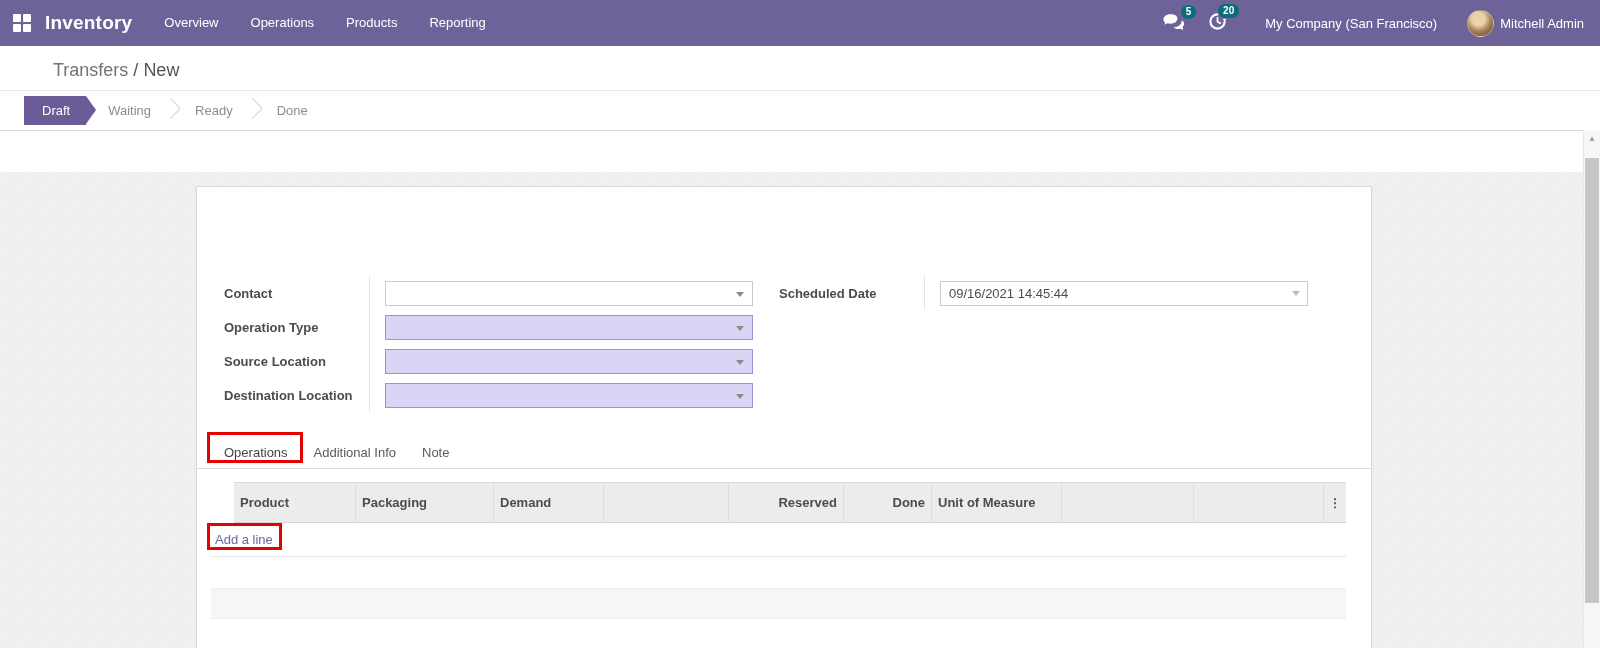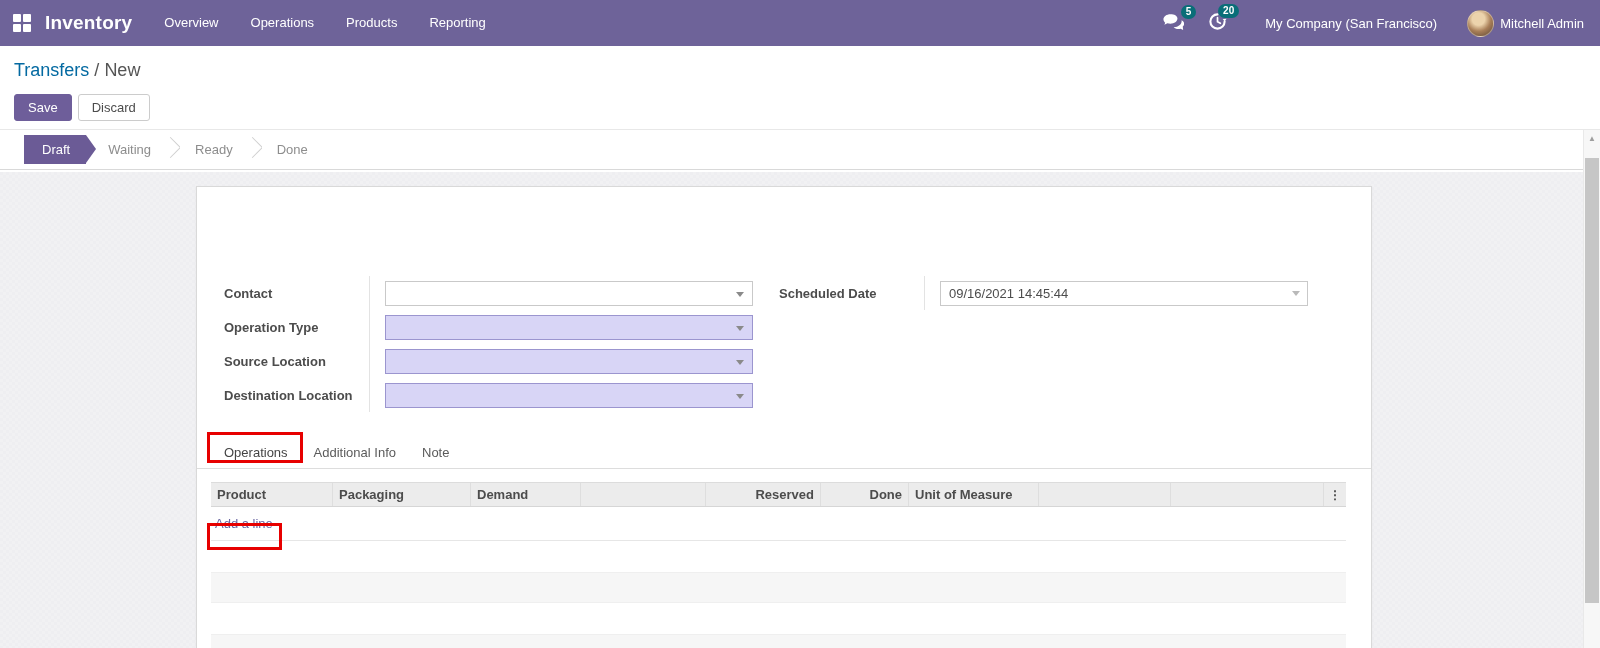--- a/index.html
+++ b/index.html
@@ -36,21 +36,21 @@
   .avatar {
     width: 27px; height: 27px; border-radius: 50%; margin-right: 6px; cursor: pointer;
     background: radial-gradient(circle at 42% 32%, #ecd3ac 0 28%, #a97f58 55%, #5e4734 95%);
     border: 1px solid rgba(255,255,255,.35);
   }
   .user-name { margin-right: 16px; cursor: pointer; }
 
   
   .cp-top { background: #fff; padding: 12px 14px 8px; }
   .breadcrumb { font-size: 18px; line-height: 24px; }
-  .bc-link { color: #0369a1; cursor: pointer; }
+  .bc-link { color: #737373; cursor: pointer; margin-left: 39px; }
   .bc-sep, .bc-current { color: #555; }
   .cp-actions { margin-top: 12px; display: flex; gap: 6px; }
   .btn {
     font-family: "Liberation Sans", sans-serif;
     font-size: 13px; padding: 4px 13px; border-radius: 3px; cursor: pointer;
     border: 1px solid #ccc; background: #fff; color: #4c4c4c; line-height: 17px;
   }
   .btn-primary { background: #6e5e9a; border-color: #6e5e9a; color: #fff; }
   .cp-bottom {
     background: #fff; height: 41px;
@@ -129,23 +129,23 @@
     position: absolute; top: 251px; left: 0; right: 0; height: 31px;
     border-bottom: 1px solid #ddd; padding-left: 14px;
     display: flex; align-items: center;
   }
   .tab { padding: 0 13px; color: #5b5b5b; cursor: pointer; line-height: 30px; }
   .tab.active { color: #444; }
 
   
   .ltable { position: absolute; top: 295px; left: 14px; width: 1135px; }
   .thead {
-    display: flex; height: 25px; background: #ececec;
+    display: flex; height: 41px; background: #ececec;
     border-top: 1px solid #dcdcdc; border-bottom: 1px solid #d6d6d6;
-    font-weight: 700; color: #4c4c4c;
+    font-weight: 700; color: #4c4c4c; margin-left: 23px;
   }
   .th {
     padding: 0 6px; border-right: 1px solid #dedede; height: 100%;
     display: flex; align-items: center; overflow: hidden; white-space: nowrap;
     cursor: pointer;
   }
   .c1 { width: 122px; } .c2 { width: 138px; } .c3 { width: 110px; }
   .c4 { width: 125px; } .c5 { width: 115px; justify-content: flex-end; }
   .c6 { width: 88px; justify-content: flex-end; } .c7 { width: 130px; }
   .c8 { width: 132px; } .c9 { flex: 1; }
@@ -212,24 +212,20 @@
     </div>
     <div class="company-name">My Company (San Francisco)</div>
     <div class="avatar"></div>
     <div class="user-name">Mitchell Admin</div>
   </div>
 </div>
 
 <div class="cp-top">
   <div class="breadcrumb">
     <span class="bc-link">Transfers</span><span class="bc-sep"> / </span><span class="bc-current">New</span>
-  </div>
-  <div class="cp-actions">
-    <button class="btn btn-primary">Save</button>
-    <button class="btn">Discard</button>
   </div>
 </div>
 
 <div class="cp-bottom">
   <div class="statusbar">
     <div class="step active">Draft</div>
     <div class="step step-waiting">Waiting</div>
     <div class="step-sep"></div>
     <div class="step">Ready</div>
     <div class="step-sep"></div>

